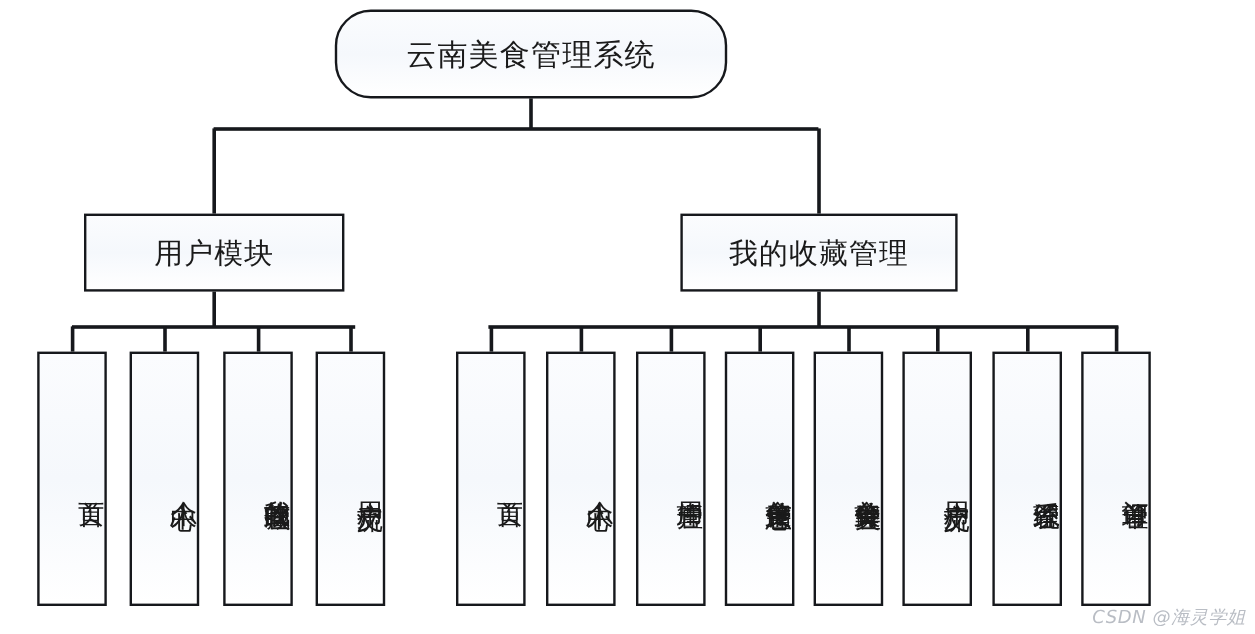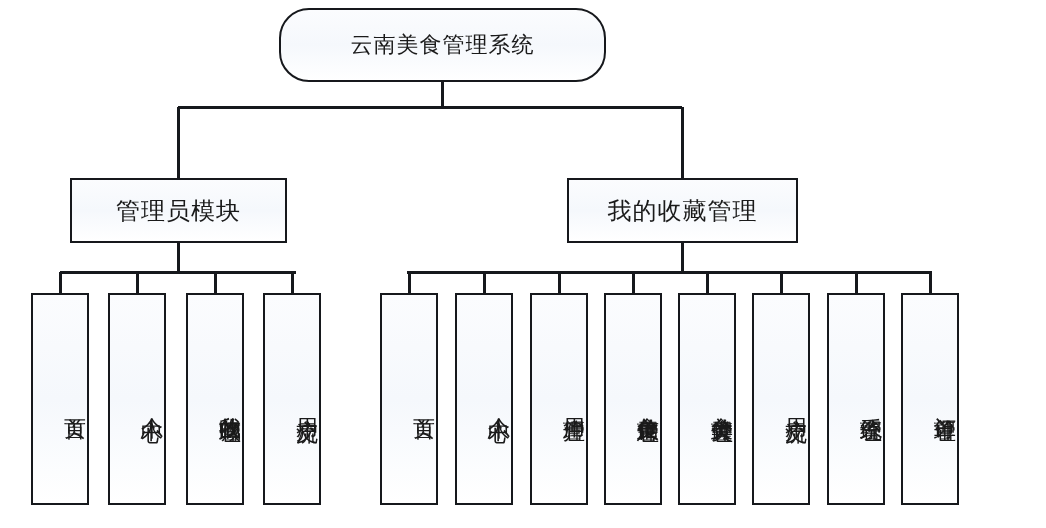--- a/index.html
+++ b/index.html
@@ -26,21 +26,21 @@
     align-items: center;
     justify-content: center;
     color: #1a1a1a;
   }
   .node-h {
     font-size: 24px;
     letter-spacing: 1px;
     white-space: nowrap;
   }
   .node-root {
-    font-size: 22px;
+    font-size: 25px;
     border-radius: 30px;
   }
   .node-v {
     font-size: 22px;
     writing-mode: vertical-rl;
     text-orientation: upright;
     line-height: 1.06;
     letter-spacing: 1px;
     padding-top: 6px;
     align-items: flex-start;
@@ -90,21 +90,21 @@
       <div class="line line-v" style="left: 855px; top: 272px; height: 21px;"></div>
       <div class="line line-v" style="left: 929px; top: 272px; height: 21px;"></div>
     </div>
 
   <div class="node node-h node-root" id="root-node" style="left: 279px; top: 8px; width: 327px; height: 74px;">
     <span>云南美食管理系统</span>
   </div>
 
   <div id="nodes">
       <div class="node node-h" style="left: 70px; top: 178px; width: 217px; height: 65px;">
-        <span>管理员模块</span>
+        <span>用户模块</span>
       </div>
       <div class="node node-v" style="left: 31px; top: 293px; width: 58px; height: 212px;">
         <span>首页</span>
       </div>
       <div class="node node-v" style="left: 108px; top: 293px; width: 58px; height: 212px;">
         <span>个人中心</span>
       </div>
       <div class="node node-v" style="left: 186px; top: 293px; width: 58px; height: 212px;">
         <span>我的收藏管理</span>
       </div>
@@ -133,13 +133,14 @@
         <span>用户交流</span>
       </div>
       <div class="node node-v" style="left: 827px; top: 293px; width: 58px; height: 212px;">
         <span>系统管理</span>
       </div>
       <div class="node node-v" style="left: 901px; top: 293px; width: 58px; height: 212px;">
         <span>订单管理</span>
       </div>
     </div>
 
+  <div class="watermark">CSDN @海灵学姐</div>
 </div>
 
 </body></html>

